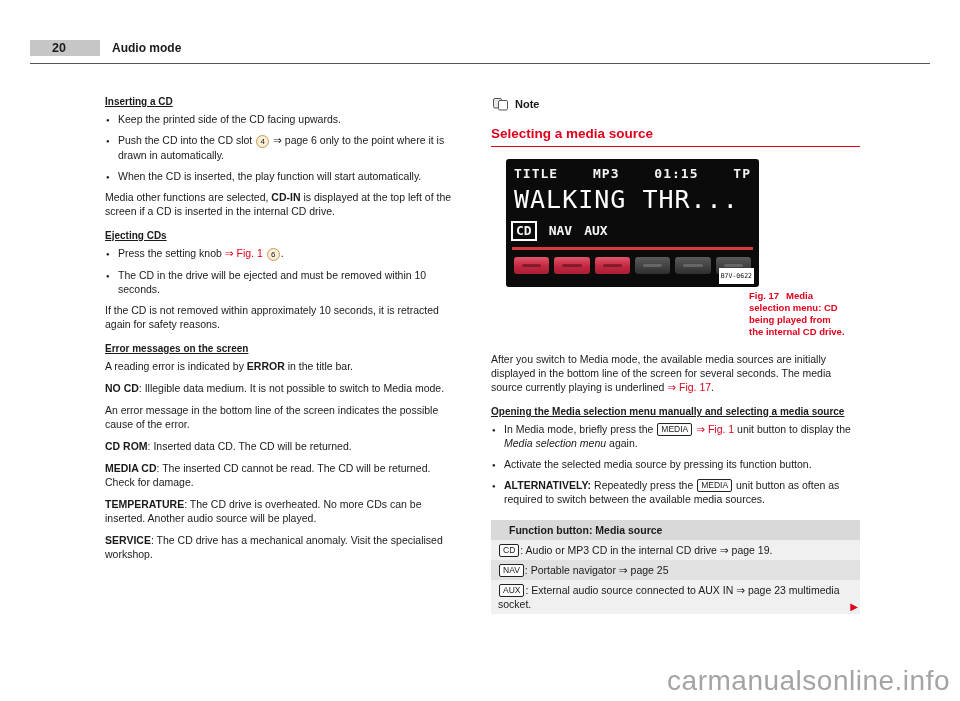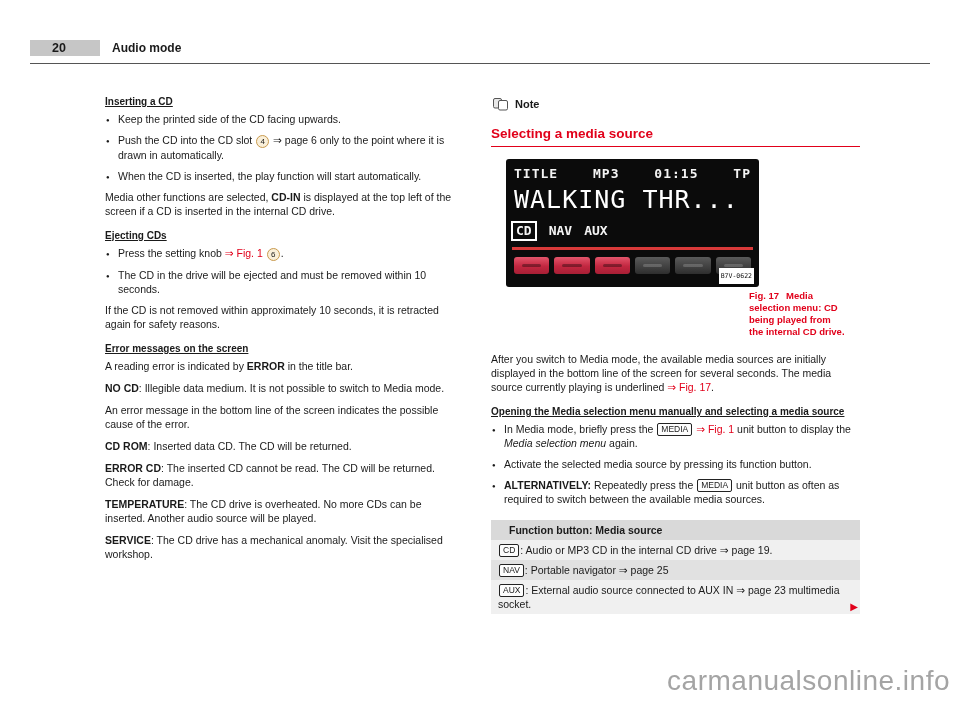--- a/index.html
+++ b/index.html
@@ -89,21 +89,21 @@
       <p class="para"><span>Media other functions are selected, </span><span class="seg-b">CD-IN</span><span> is displayed at the top left of the screen if a CD is inserted in the internal CD drive.</span></p>
       <h3 class="h">Ejecting CDs</h3>
       <div class="bullet"><span>Press the setting knob </span><span class="seg-fig">⇒ Fig. 1</span><span> </span><span class="seg-circ">6</span><span>.</span></div>
       <div class="bullet"><span>The CD in the drive will be ejected and must be removed within 10 seconds.</span></div>
       <p class="para"><span>If the CD is not removed within approximately 10 seconds, it is retracted again for safety reasons.</span></p>
       <h3 class="h">Error messages on the screen</h3>
       <p class="para"><span>A reading error is indicated by </span><span class="seg-b">ERROR</span><span> in the title bar.</span></p>
       <p class="para"><span class="seg-b">NO CD</span><span>: Illegible data medium. It is not possible to switch to Media mode.</span></p>
       <p class="para"><span>An error message in the bottom line of the screen indicates the possible cause of the error.</span></p>
       <p class="para"><span class="seg-b">CD ROM</span><span>: Inserted data CD. The CD will be returned.</span></p>
-      <p class="para"><span class="seg-b">ERROR CD</span><span>: The inserted CD cannot be read. The CD will be returned. Check for damage.</span></p>
+      <p class="para"><span class="seg-b">MEDIA CD</span><span>: The inserted CD cannot be read. The CD will be returned. Check for damage.</span></p>
       <p class="para"><span class="seg-b">TEMPERATURE</span><span>: The CD drive is overheated. No more CDs can be inserted. Another audio source will be played.</span></p>
       <p class="para"><span class="seg-b">SERVICE</span><span>: The CD drive has a mechanical anomaly. Visit the specialised workshop.</span></p>
     </section>
 
     <section class="col col-right">
 
       <div class="note">
         <div class="note-head">
           <span class="note-icon">
             <svg width="15" height="13" viewBox="0 0 15 13" xmlns="http://www.w3.org/2000/svg">

